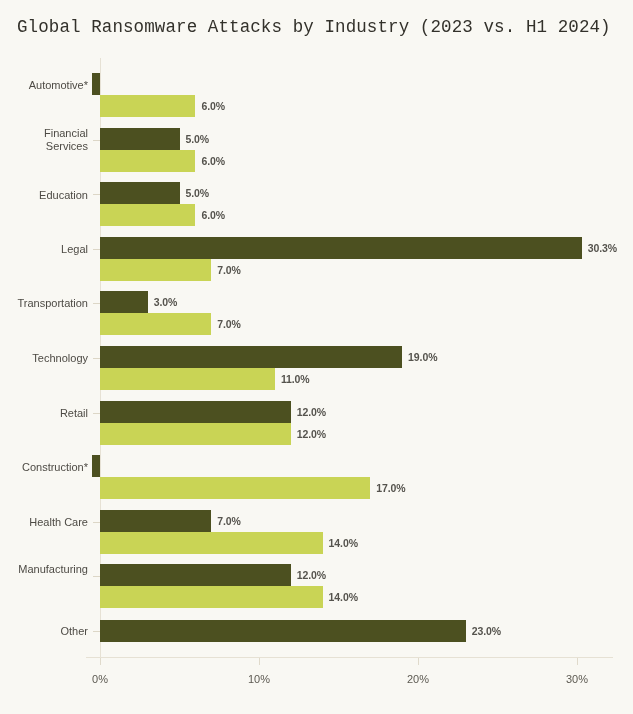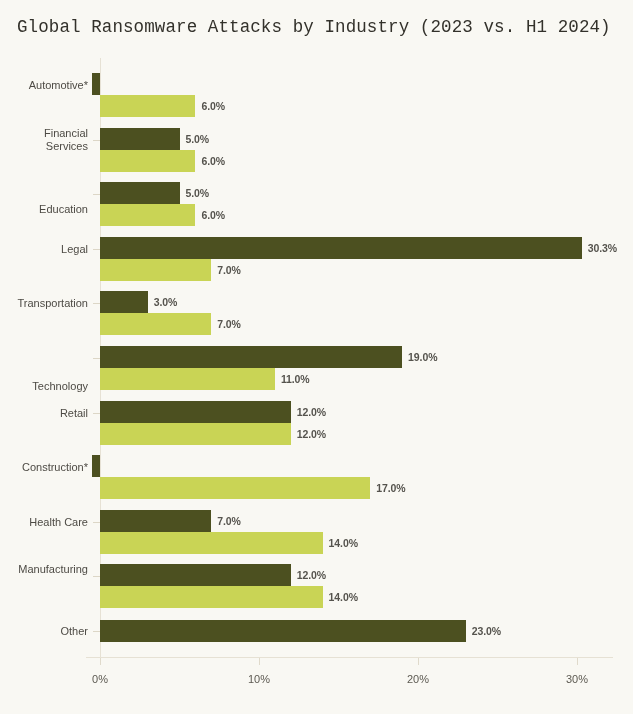--- a/index.html
+++ b/index.html
@@ -177,21 +177,21 @@
           <div class="cat-tick" style="top: 81.8182px;"></div>
           <div class="cat-label" style="top: 81.8182px;">Financial
 Services</div>
           <div class="bar bar-2023" style="background: rgb(76, 80, 32); left: 0px; width: 79.5px; top: 69.8182px;"></div>
           <div class="bar-label" style="left: 85.5px; top: 80.8182px;">5.0%</div>
           <div class="bar bar-2024" style="background: rgb(201, 212, 85); left: 0px; width: 95.4px; top: 91.8182px;"></div>
           <div class="bar-label" style="left: 101.4px; top: 102.818px;">6.0%</div>
         </div>
         <div class="cat-row" style="top: 0px;">
           <div class="cat-tick" style="top: 136.364px;"></div>
-          <div class="cat-label" style="top: 151px;">Education</div>
+          <div class="cat-label" style="top: 137px;">Education</div>
           <div class="bar bar-2023" style="background: rgb(76, 80, 32); left: 0px; width: 79.5px; top: 124.364px;"></div>
           <div class="bar-label" style="left: 85.5px; top: 135.364px;">5.0%</div>
           <div class="bar bar-2024" style="background: rgb(201, 212, 85); left: 0px; width: 95.4px; top: 146.364px;"></div>
           <div class="bar-label" style="left: 101.4px; top: 157.364px;">6.0%</div>
         </div>
         <div class="cat-row" style="top: 0px;">
           <div class="cat-tick" style="top: 190.909px;"></div>
           <div class="cat-label" style="top: 190.909px;">Legal</div>
           <div class="bar bar-2023" style="background: rgb(76, 80, 32); left: 0px; width: 481.77px; top: 178.909px;"></div>
           <div class="bar-label" style="left: 487.77px; top: 189.909px;">30.3%</div>
@@ -201,21 +201,21 @@
         <div class="cat-row" style="top: 0px;">
           <div class="cat-tick" style="top: 245.455px;"></div>
           <div class="cat-label" style="top: 245.455px;">Transportation</div>
           <div class="bar bar-2023" style="background: rgb(76, 80, 32); left: 0px; width: 47.7px; top: 233.455px;"></div>
           <div class="bar-label" style="left: 53.7px; top: 244.455px;">3.0%</div>
           <div class="bar bar-2024" style="background: rgb(201, 212, 85); left: 0px; width: 111.3px; top: 255.455px;"></div>
           <div class="bar-label" style="left: 117.3px; top: 266.455px;">7.0%</div>
         </div>
         <div class="cat-row" style="top: 0px;">
           <div class="cat-tick" style="top: 300px;"></div>
-          <div class="cat-label" style="top: 300px; margin-top: 28px;">Technology</div>
+          <div class="cat-label" style="top: 300px;">Technology</div>
           <div class="bar bar-2023" style="background: rgb(76, 80, 32); left: 0px; width: 302.1px; top: 288px;"></div>
           <div class="bar-label" style="left: 308.1px; top: 299px;">19.0%</div>
           <div class="bar bar-2024" style="background: rgb(201, 212, 85); left: 0px; width: 174.9px; top: 310px;"></div>
           <div class="bar-label" style="left: 180.9px; top: 321px;">11.0%</div>
         </div>
         <div class="cat-row" style="top: 0px;">
           <div class="cat-tick" style="top: 354.545px;"></div>
           <div class="cat-label" style="top: 354.545px;">Retail</div>
           <div class="bar bar-2023" style="background: rgb(76, 80, 32); left: 0px; width: 190.8px; top: 342.545px;"></div>
           <div class="bar-label" style="left: 196.8px; top: 353.545px;">12.0%</div>

